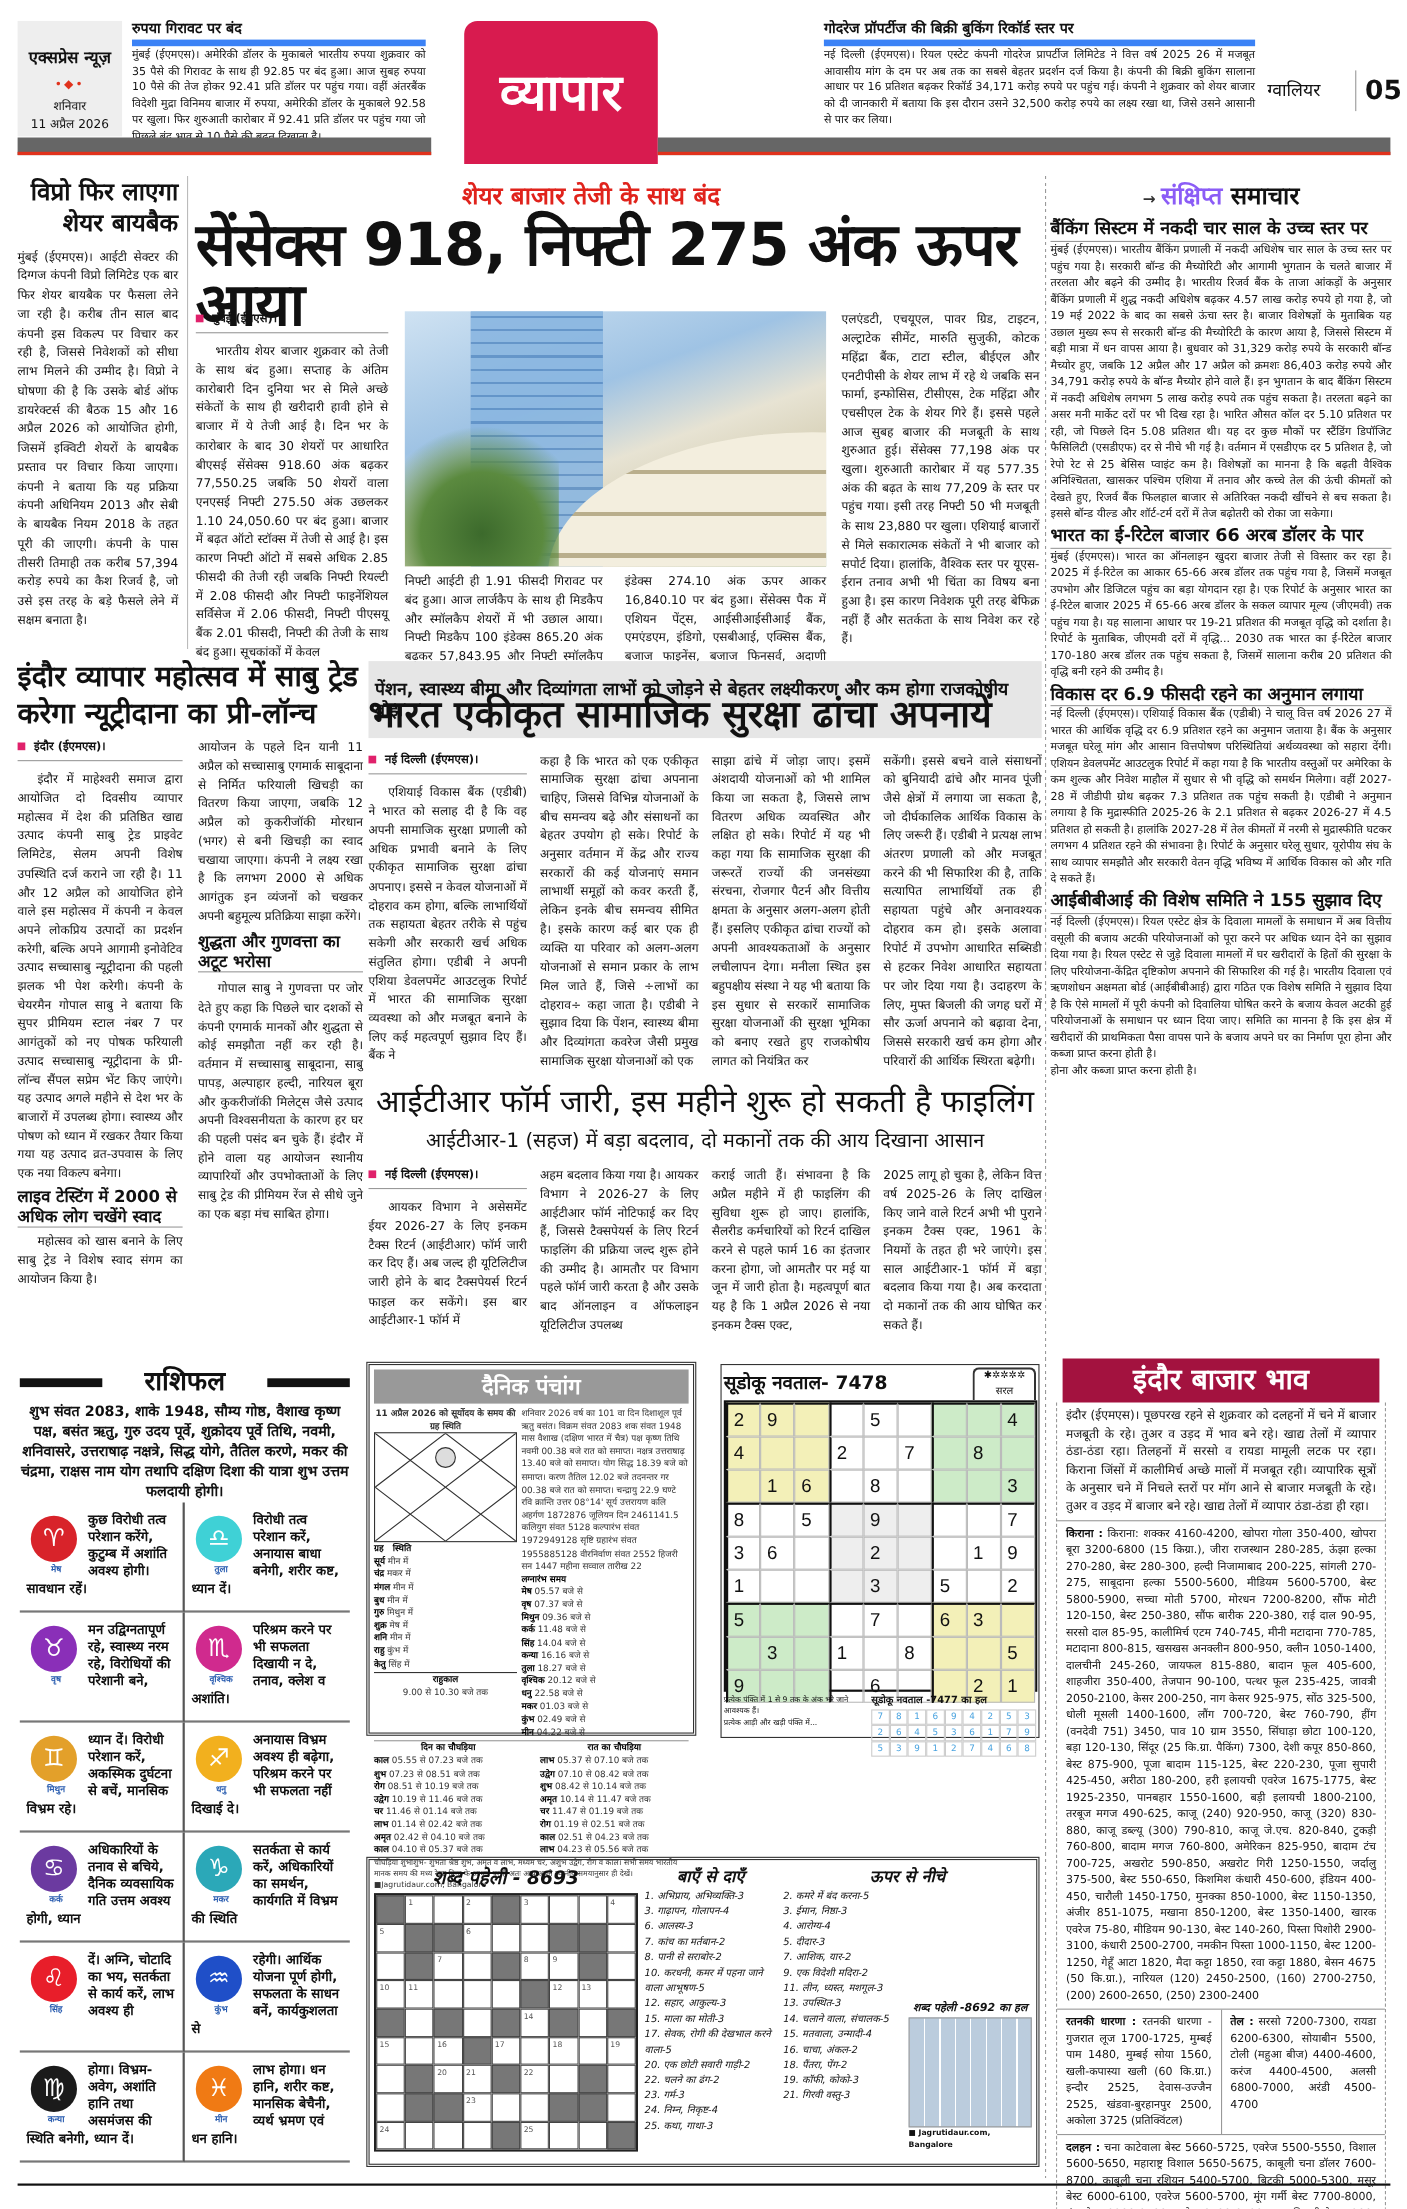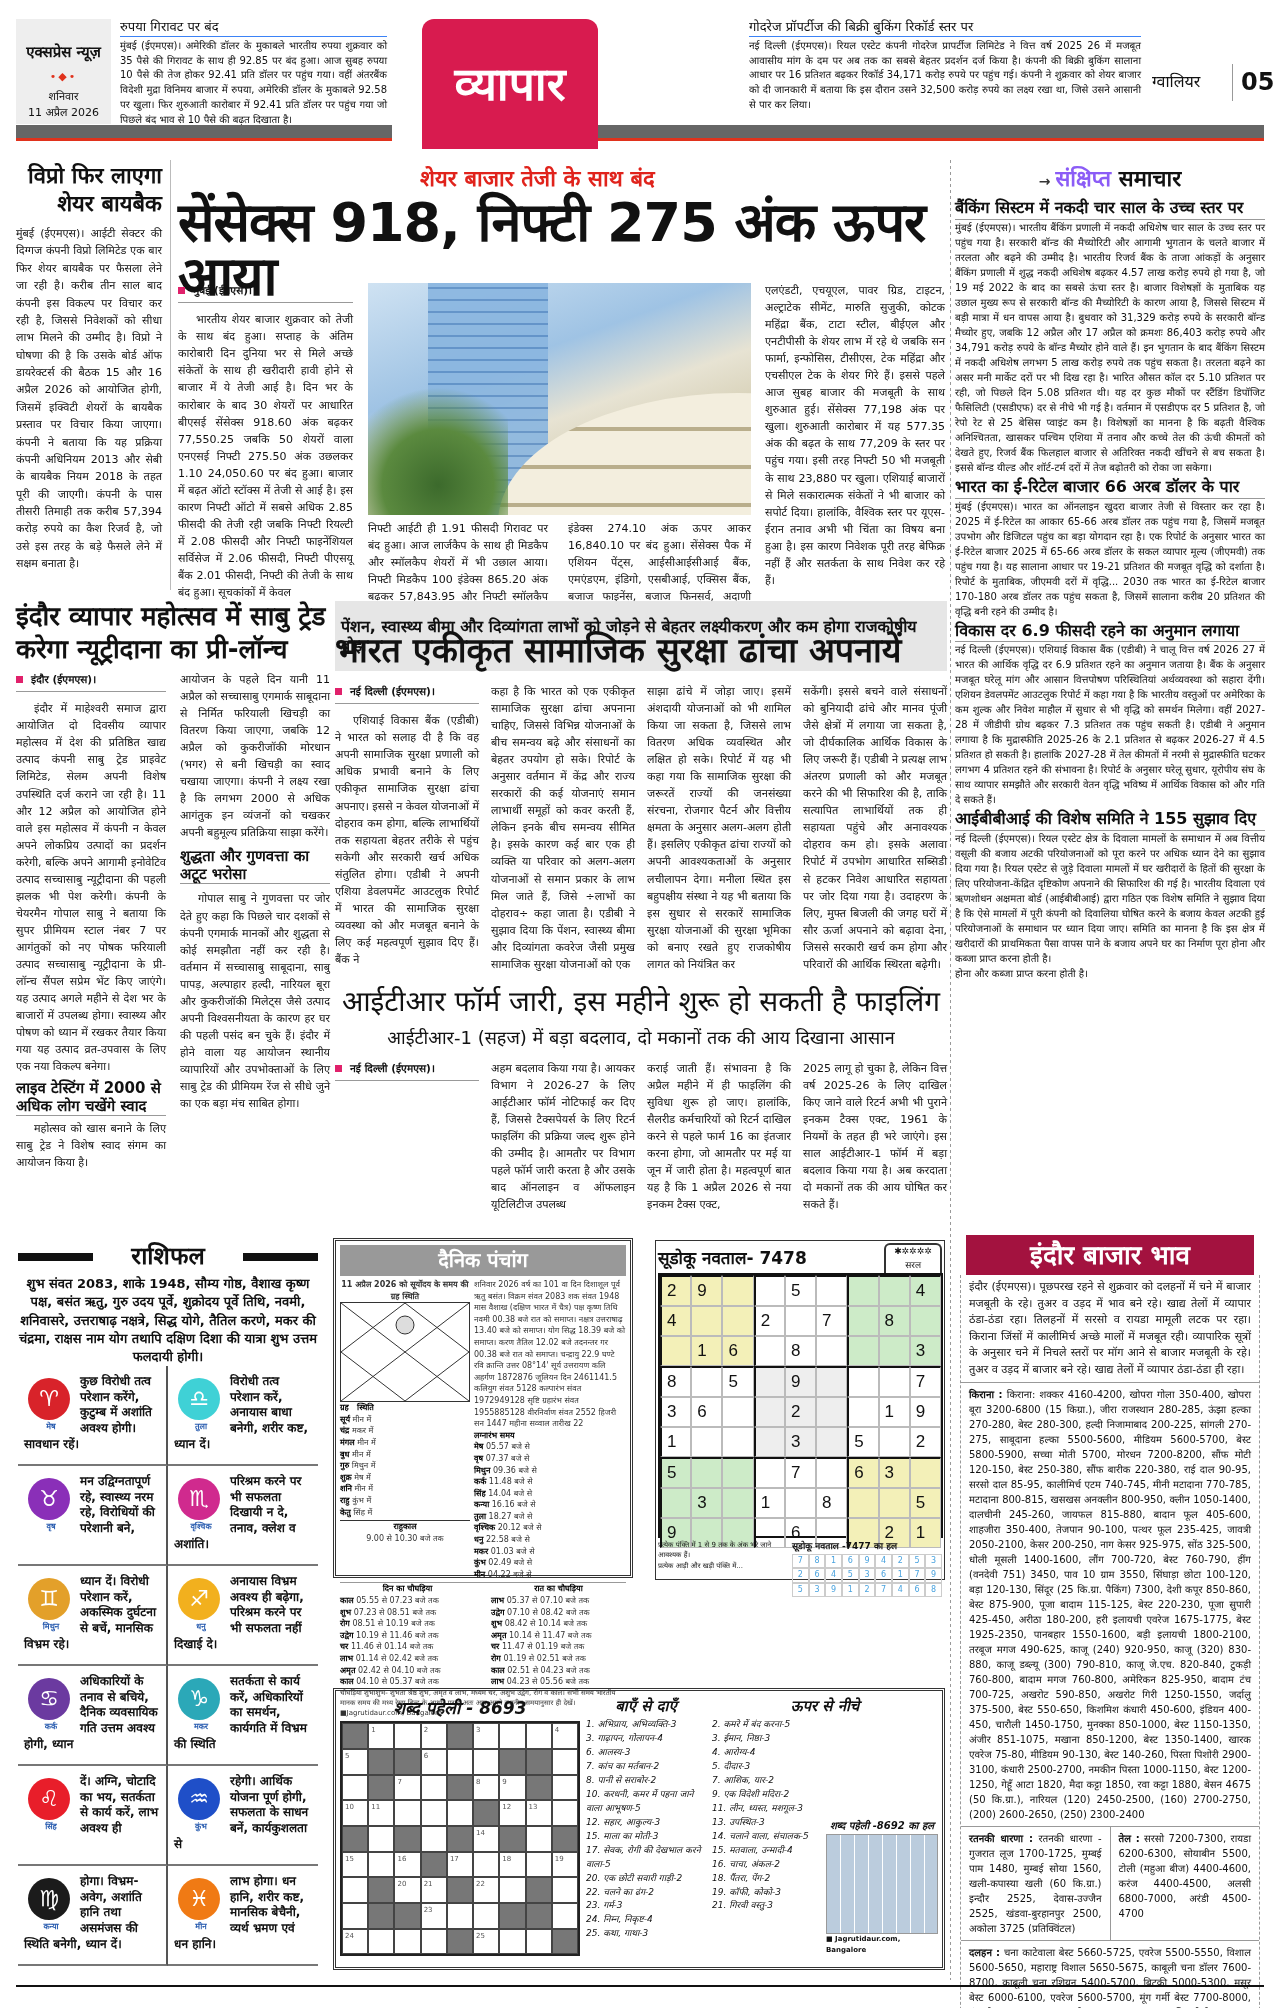--- a/index.html
+++ b/index.html
@@ -5,21 +5,21 @@
 *{box-sizing:border-box;margin:0;padding:0}
 body{width:1279px;height:2008px;background:#fff;font-family:"DejaVu Sans","Liberation Sans",sans-serif;color:#111;position:relative;overflow:hidden;font-size:10.5px;line-height:1.55}
 .abs{position:absolute}
 .jt{text-align:justify}
 
 .brandbox{left:16px;top:19px;width:95px;height:105px;background:#eee;text-align:center;padding-top:22px}
 .brand{font-weight:bold;font-size:15px}
 .diamond{color:#e0321c;font-size:11px;letter-spacing:2px;margin:4px 0}
 .dateline{font-size:11px;line-height:1.4}
 .topstory{padding:0 4px}
-.topstory h4{font-size:13px;font-weight:normal;border-bottom:1px solid #3b82f6;line-height:1.3;margin-bottom:2px}
+.topstory h4{font-size:13px;font-weight:bold;border-bottom:6px solid #3b82f6;line-height:1.3;margin-bottom:2px}
 .topstory p{font-size:10px;line-height:1.48}
 .bar{height:16px;background:#666;border-bottom:3px solid #e0321c}
 .section-box{left:422px;top:19px;width:176px;height:130px;background:#d81b4f;border-radius:12px 12px 0 0;color:#fff;text-align:center;font-weight:bold;font-size:46px;line-height:130px}
 .city{left:1152px;top:70px;font-size:16px;font-weight:normal}
 .pnum{left:1232px;top:64px;font-size:24px;font-weight:bold;border-left:1px solid #999;padding-left:8px}
 
 .h-big{font-weight:bold;font-size:54px;line-height:1;letter-spacing:-1px}
 .kicker{color:#e0231c;font-size:22px;font-weight:bold}
 .dateline-tag{font-size:10.5px;font-weight:bold;border-bottom:1px solid #999;padding-bottom:4px;margin-bottom:8px}
 .dateline-tag::before{content:"";display:inline-block;width:7px;height:7px;background:#e0216b;margin-right:8px}
@@ -185,20 +185,23 @@
   <div style="flex:1" class="col">
       <p style="text-indent:0">सकेंगी। इससे बचने वाले संसाधनों को बुनियादी ढांचे और मानव पूंजी जैसे क्षेत्रों में लगाया जा सकता है, जो दीर्घकालिक आर्थिक विकास के लिए जरूरी हैं। एडीबी ने प्रत्यक्ष लाभ अंतरण प्रणाली को और मजबूत करने की भी सिफारिश की है, ताकि सत्यापित लाभार्थियों तक ही सहायता पहुंचे और अनावश्यक दोहराव कम हो। इसके अलावा रिपोर्ट में उपभोग आधारित सब्सिडी से हटकर निवेश आधारित सहायता पर जोर दिया गया है। उदाहरण के लिए, मुफ्त बिजली की जगह घरों में सौर ऊर्जा अपनाने को बढ़ावा देना, जिससे सरकारी खर्च कम होगा और परिवारों की आर्थिक स्थिरता बढ़ेगी।</p>
     </div>
 </div>
 
 <div class="abs" style="left:335px;top:985px;width:612px;font-size:28px;font-weight:normal;line-height:1.2;text-align:center">आईटीआर फॉर्म जारी, इस महीने शुरू हो सकती है फाइलिंग</div>
 <div class="abs" style="left:335px;top:1024px;width:612px;font-size:18px;text-align:center">आईटीआर-1 (सहज) में बड़ा बदलाव, दो मकानों तक की आय दिखाना आसान</div>
 <div class="abs" style="left:335px;top:1060px;width:612px;display:flex;gap:12px">
   <div style="flex:1">
       <div class="dateline-tag">नई दिल्ली (ईएमएस)।</div>
+      <div class="col">
+        <p>आयकर विभाग ने असेसमेंट ईयर 2026-27 के लिए इनकम टैक्स रिटर्न (आईटीआर) फॉर्म जारी कर दिए हैं। अब जल्द ही यूटिलिटीज जारी होने के बाद टैक्सपेयर्स रिटर्न फाइल कर सकेंगे। इस बार आईटीआर-1 फॉर्म में</p>
+      </div>
     </div>
   <div style="flex:1" class="col">
       <p style="text-indent:0">अहम बदलाव किया गया है। आयकर विभाग ने 2026-27 के लिए आईटीआर फॉर्म नोटिफाई कर दिए हैं, जिससे टैक्सपेयर्स के लिए रिटर्न फाइलिंग की प्रक्रिया जल्द शुरू होने की उम्मीद है। आमतौर पर विभाग पहले फॉर्म जारी करता है और उसके बाद ऑनलाइन व ऑफलाइन यूटिलिटीज उपलब्ध</p>
     </div>
   <div style="flex:1" class="col">
       <p style="text-indent:0">कराई जाती हैं। संभावना है कि अप्रैल महीने में ही फाइलिंग की सुविधा शुरू हो जाए। हालांकि, सैलरीड कर्मचारियों को रिटर्न दाखिल करने से पहले फार्म 16 का इंतजार करना होगा, जो आमतौर पर मई या जून में जारी होता है। महत्वपूर्ण बात यह है कि 1 अप्रैल 2026 से नया इनकम टैक्स एक्ट,</p>
     </div>
   <div style="flex:1" class="col">
       <p style="text-indent:0">2025 लागू हो चुका है, लेकिन वित्त वर्ष 2025-26 के लिए दाखिल किए जाने वाले रिटर्न अभी भी पुराने इनकम टैक्स एक्ट, 1961 के नियमों के तहत ही भरे जाएंगे। इस साल आईटीआर-1 फॉर्म में बड़ा बदलाव किया गया है। अब करदाता दो मकानों तक की आय घोषित कर सकते हैं।</p>
     </div>

